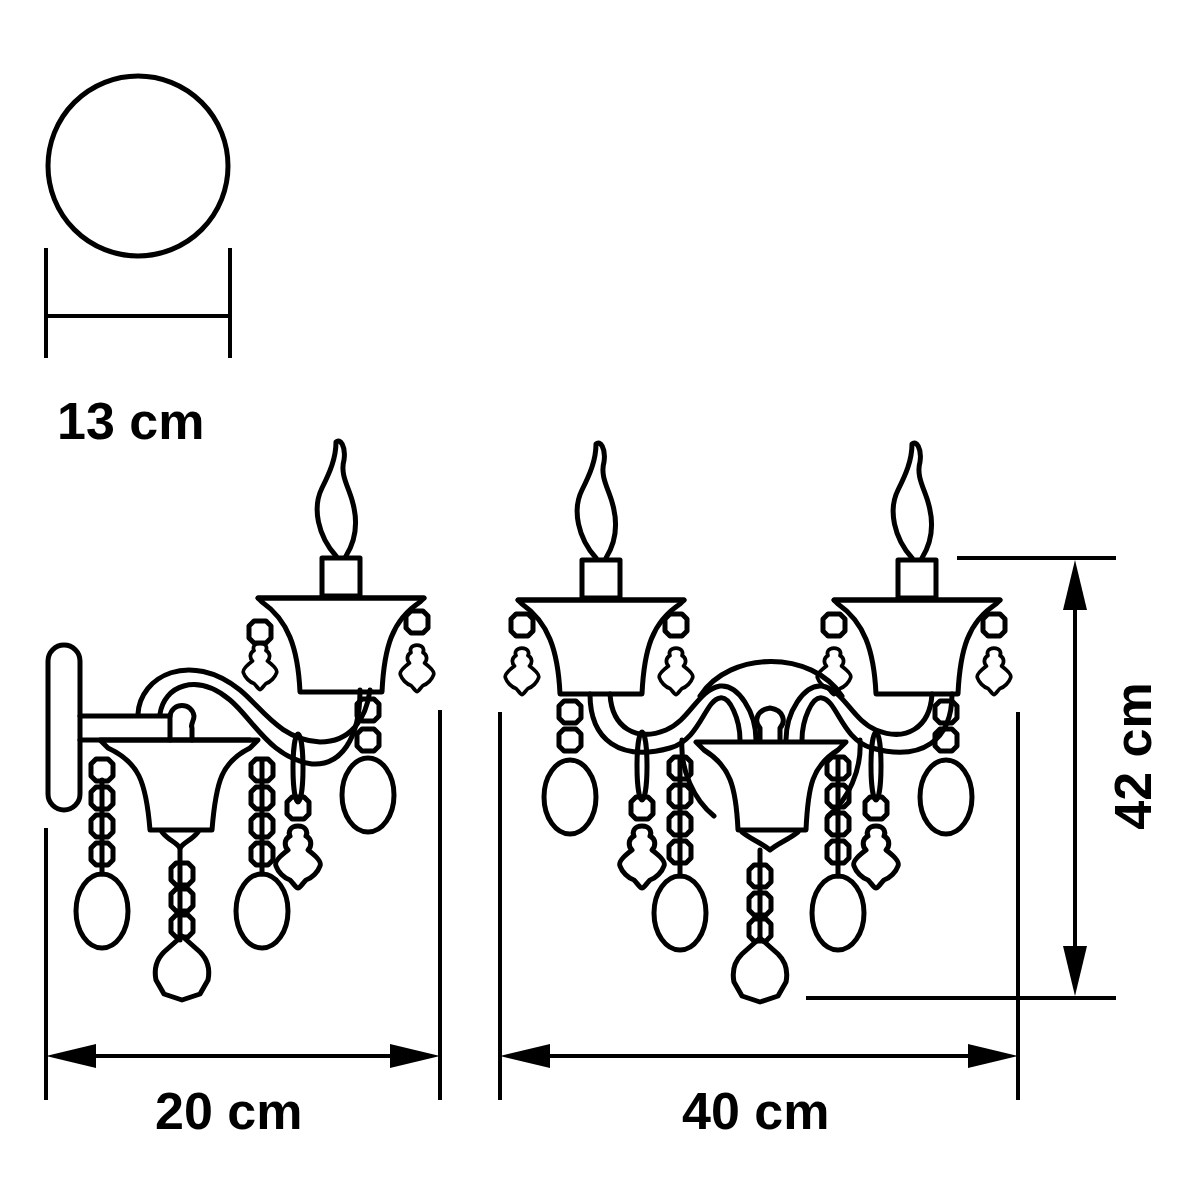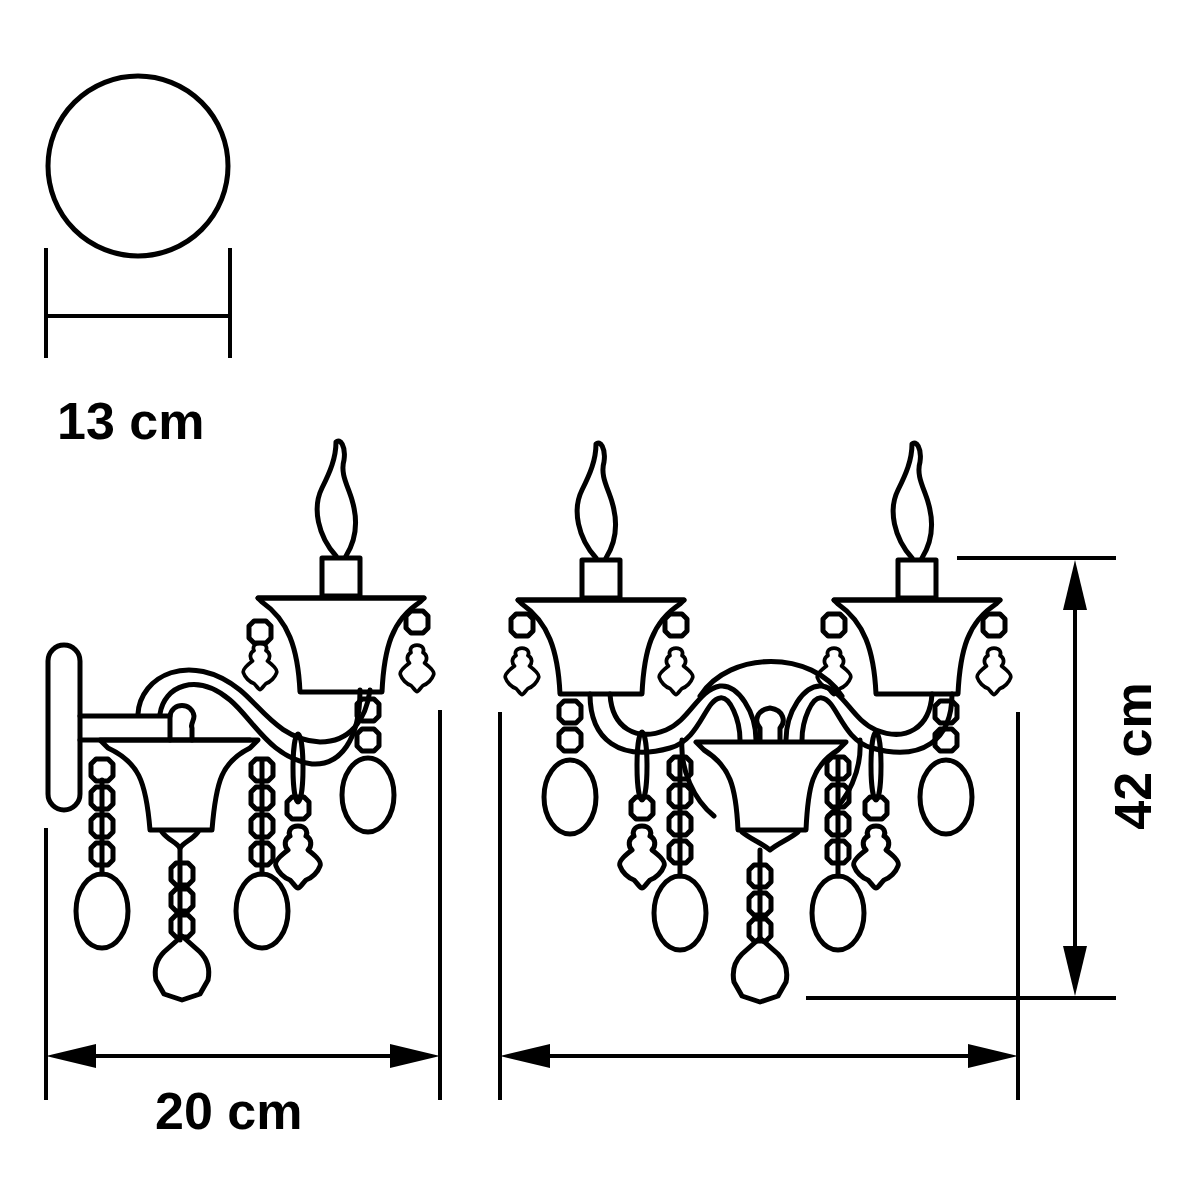--- a/index.html
+++ b/index.html
@@ -314,15 +314,16 @@
     <line class="dim" x1="957" y1="558" x2="1116" y2="558"></line>
     <line class="dim" x1="806" y1="998" x2="1116" y2="998"></line>
     <line class="dim" x1="1075" y1="572" x2="1075" y2="984"></line>
     <polygon class="arrow" points="1075,560 1063,610 1087,610"></polygon>
     <polygon class="arrow" points="1075,996 1063,946 1087,946"></polygon>
   </g>
 </svg>
 
 <div class="lbl" id="lbl-diam">13 cm</div>
 <div class="lbl" id="lbl-depth">20 cm</div>
+<div class="lbl" id="lbl-width">40 cm</div>
 <div class="lbl" id="lbl-height">42 cm</div>
 
 </div>
 
 </body></html>

